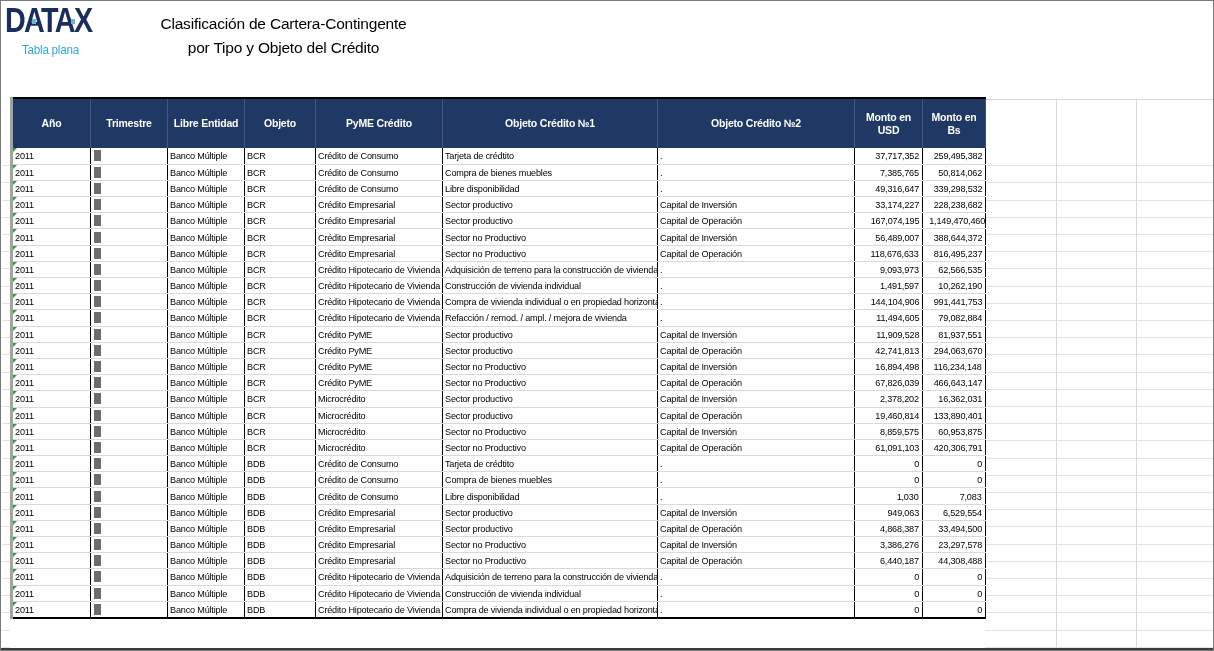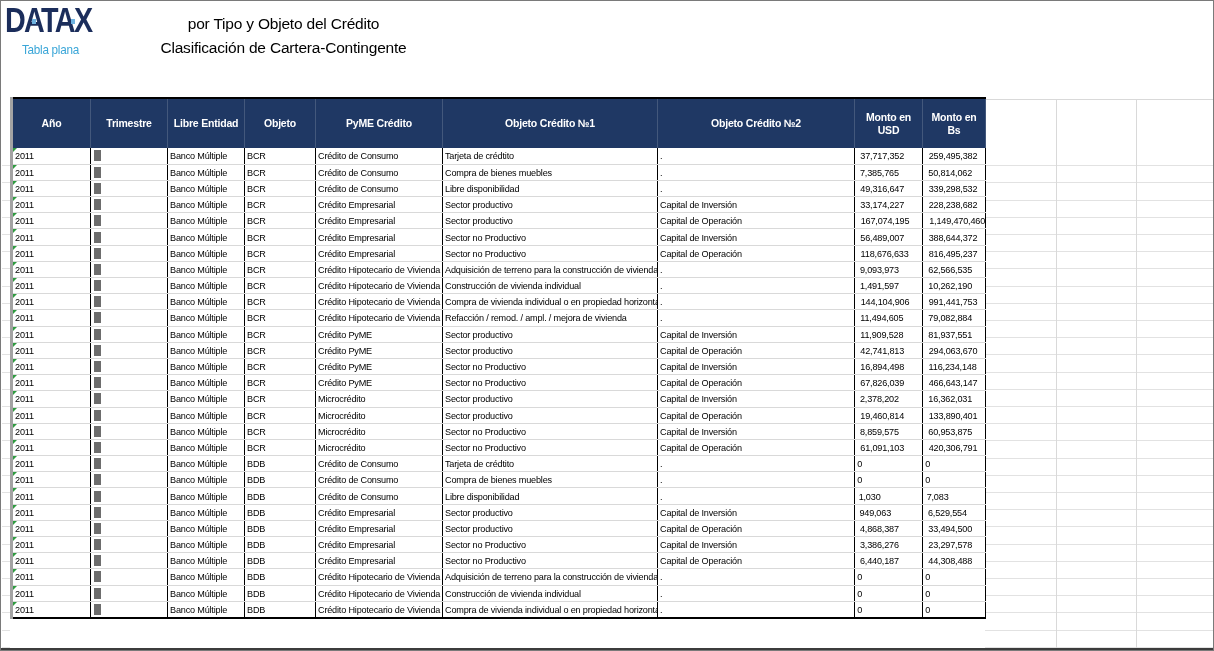--- a/index.html
+++ b/index.html
@@ -30,39 +30,39 @@
   
   table.sheet { position:absolute; left:9px; top:96px; width:974px; border-collapse:collapse; table-layout:fixed;
                 border-top:2px solid #000; border-left:3px solid #a3a3a3; border-bottom:2px solid #000; }
   .sheet thead th { background:#1f3864; color:#fff; height:50px; font-size:10.5px; font-weight:bold;
                     text-align:center; vertical-align:middle; border-right:1px solid rgba(255,255,255,0.16);
                     letter-spacing:-0.2px; padding:0 3px; line-height:13px; }
   .sheet tbody td { height:16.2px; border-right:1px solid #000; border-bottom:1px solid #d9d9d9;
                     font-size:9.8px; color:#000; padding:0 2px; white-space:nowrap; overflow:hidden;
                     vertical-align:middle; letter-spacing:-0.2px; position:relative; }
   .sheet tbody td .txt { display:inline-block; transform:scaleX(0.93); transform-origin:left center; white-space:nowrap; }
-  .sheet tbody td.num { padding-right:3px; }
+  .sheet tbody td.num { text-align:right; padding-right:3px; }
   .sheet tbody td.num .txt { transform-origin:right center; }
   .corner-flag { position:absolute; left:0; top:0; width:0; height:0;
                  border-top:4px solid #2e9b3f; border-right:4px solid transparent; }
   .tri-marker { display:inline-block; width:7px; height:11px; background:#6d6d6d; margin:2px 0 0 1px; }
 </style>
 </head>
 <body>
 
 <div class="screen">
 
   <div class="titlebar">
     <div class="logo">DATAX</div>
     <span class="logo-mark m1"></span>
     <span class="logo-mark m2"></span>
     <div class="logo-sub">Tabla plana</div>
     <div class="title">
+      <div>Clasificación de Cartera-Contingente</div>
       <div>por Tipo y Objeto del Crédito</div>
-      <div>Clasificación de Cartera-Contingente</div>
     </div>
   </div>
 
   <div class="right-grid-rows"></div>
   <div class="left-grid-rows"></div>
   <div class="vline v1"></div>
   <div class="vline v2"></div>
   <div class="hline-top"></div>
 
   <table class="sheet">

